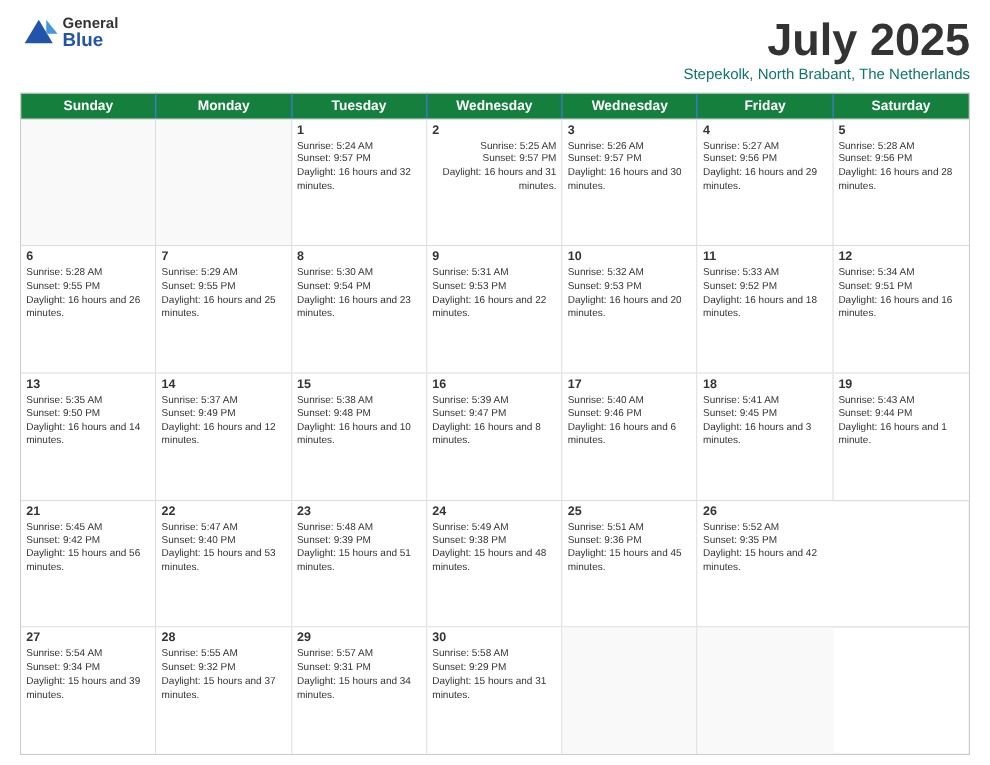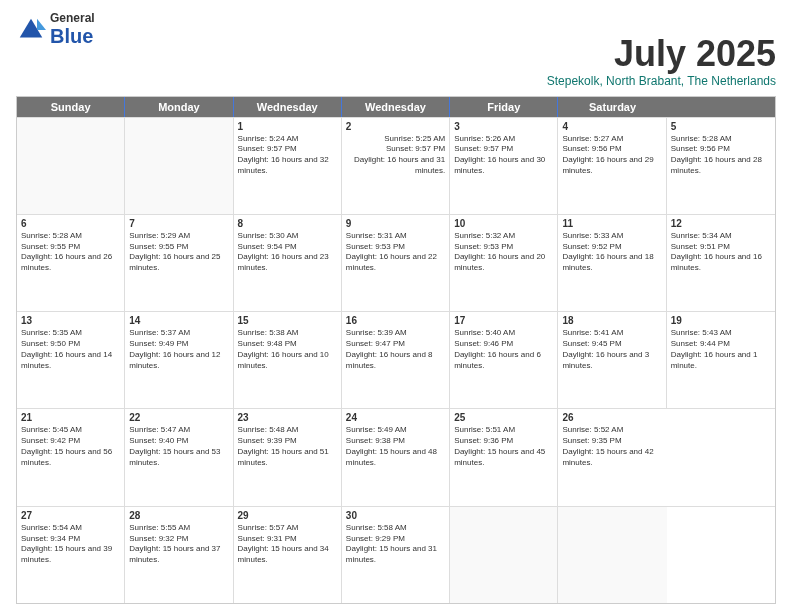--- a/index.html
+++ b/index.html
@@ -32,52 +32,51 @@
       display: flex;
       flex-direction: column;
       line-height: 1.1;
     }
     .logo-general {
       font-size: 12px;
       font-weight: bold;
       color: #333;
     }
     .logo-blue {
-      font-size: 20px;
+      font-size: 15px;
       font-weight: bold;
       color: #2255aa;
     }
     .logo-icon {
       width: 30px;
       height: 30px;
     }
     .title-block {
       text-align: right;
     }
     .title-month {
       font-size: 36px;
       font-weight: bold;
       color: #333;
       line-height: 1.1;
-      margin-top: 22px;
     }
     .title-location {
       font-size: 12px;
       color: #0f766e;
     }
     .calendar {
       flex: 1;
       display: flex;
       flex-direction: column;
       border: 1px solid #ccc;
     }
     .cal-header {
       display: grid;
       grid-template-columns: repeat(7, 1fr);
-      background: #737373;
+      background: #15803d;
     }
     .cal-header-cell {
       color: #fff;
       font-size: 11px;
       font-weight: bold;
       text-align: center;
       padding: 4px 2px;
       border-right: 1px solid #4477dd;
     }
     .cal-header-cell:last-child { border-right: none; }
@@ -133,20 +132,21 @@
     <div class="title-block">
       <div class="title-month">July 2025</div>
       <div class="title-location">Stepekolk, North Brabant, The Netherlands</div>
     </div>
   </div>
 
   <div class="calendar">
     <div class="cal-header" id="cal-header">
         <div class="cal-header-cell">Sunday</div>
         <div class="cal-header-cell">Monday</div>
+        <div class="cal-header-cell">Tuesday</div>
         <div class="cal-header-cell">Wednesday</div>
         <div class="cal-header-cell">Wednesday</div>
         <div class="cal-header-cell">Friday</div>
         <div class="cal-header-cell">Saturday</div>
       </div>
     <div class="cal-body" id="cal-body">
         <div class="cal-row">
           <div class="cal-cell empty"></div>
           <div class="cal-cell empty"></div>
           <div class="cal-cell">

